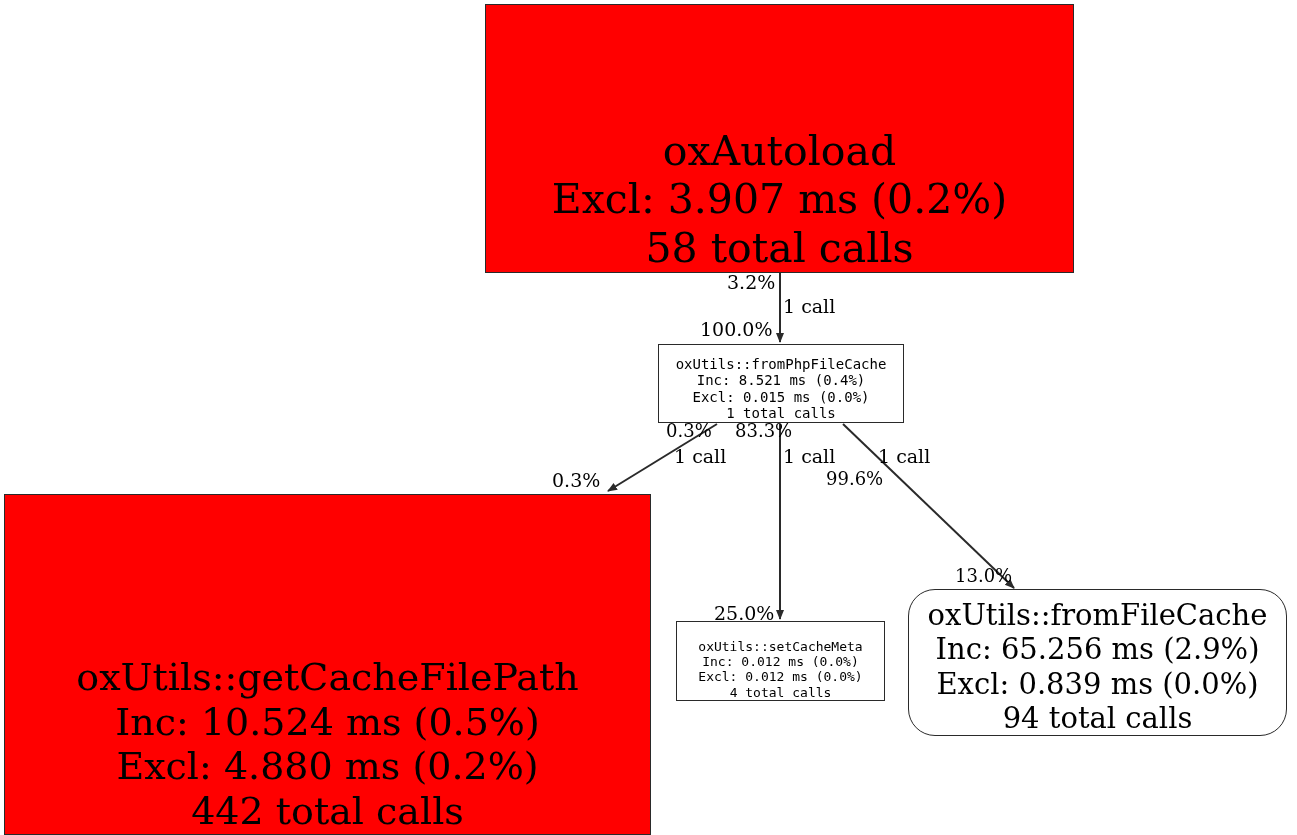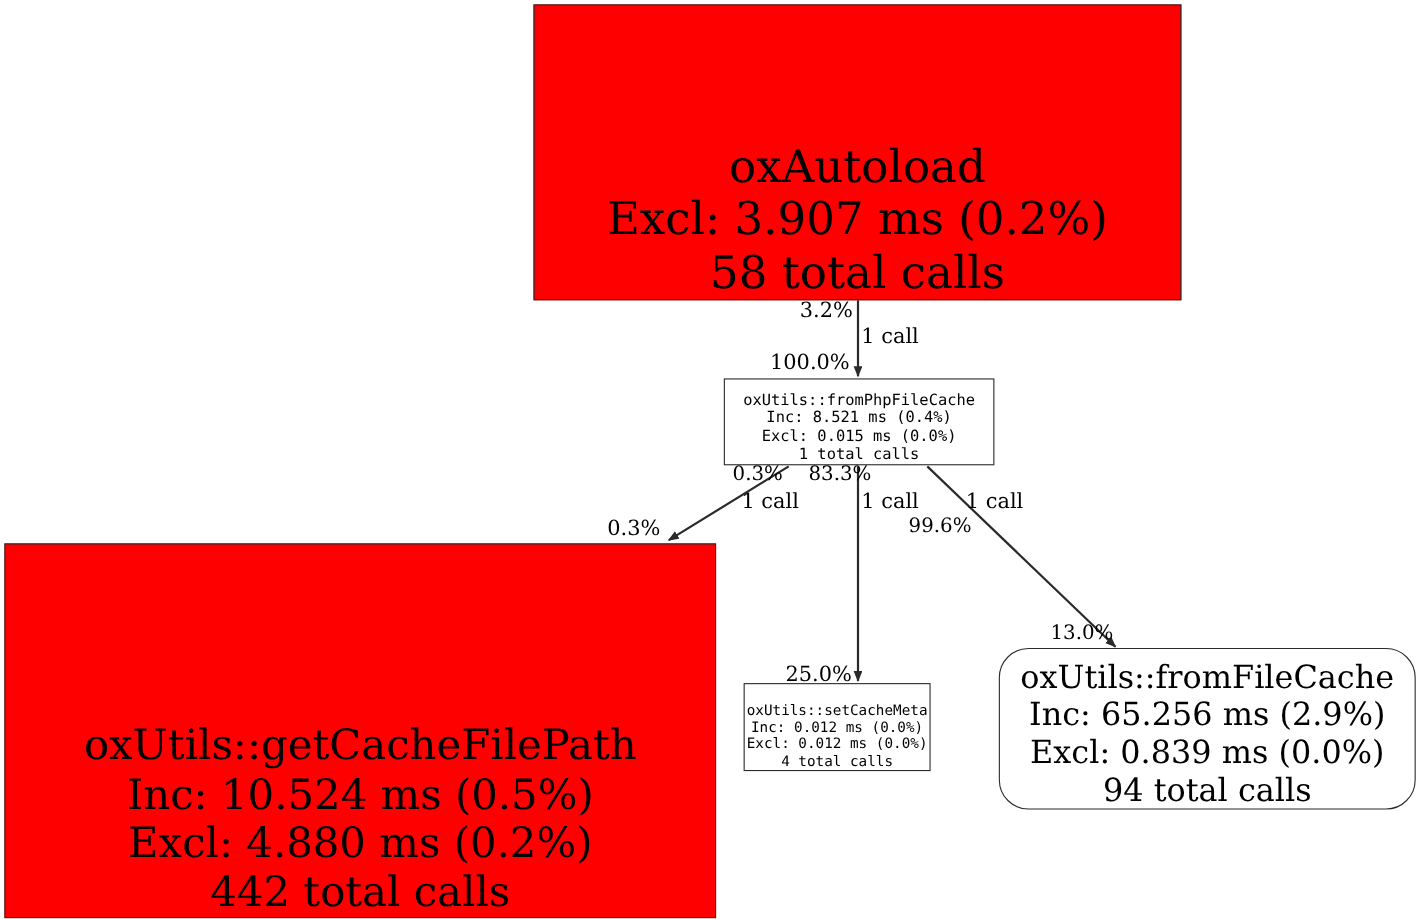--- a/index.html
+++ b/index.html
@@ -45,21 +45,21 @@
   #node-fromphpfilecache {
     left: 658px; top: 344px; width: 246px; height: 79px;
     font-size: 14px;
     font-family: "DejaVu Sans Mono", monospace;
   }
   #node-getcachefilepath {
     left: 4px; top: 494px; width: 647px; height: 341px;
     font-size: 38px;
   }
   #node-setcachemeta {
-    left: 676px; top: 621px; width: 170px; height: 80px;
+    left: 676px; top: 621px; width: 209px; height: 80px;
     font-size: 13px;
     font-family: "DejaVu Sans Mono", monospace;
   }
   #node-fromfilecache {
     left: 908px; top: 589px; width: 379px; height: 147px;
     font-size: 29px;
     border-radius: 27px;
   }
 
   

